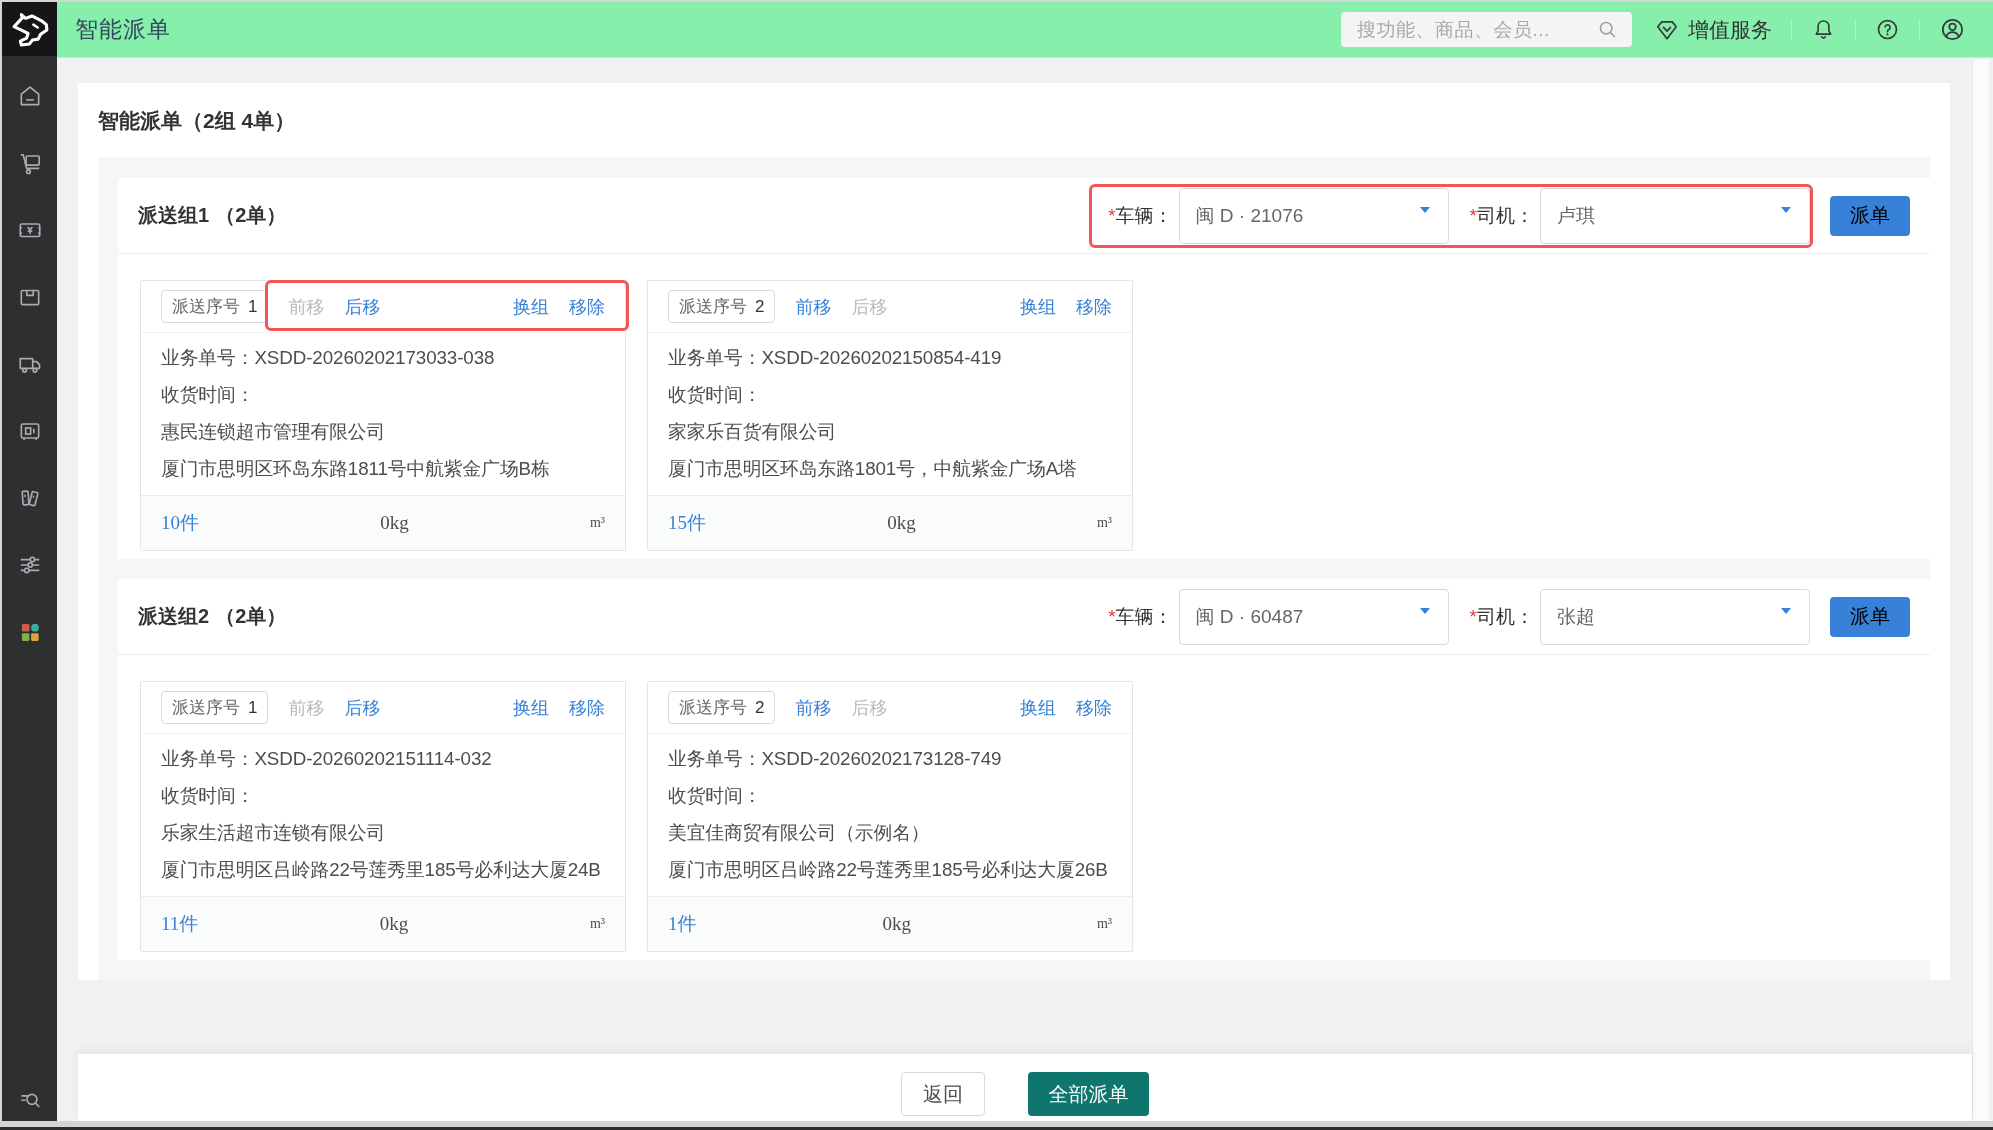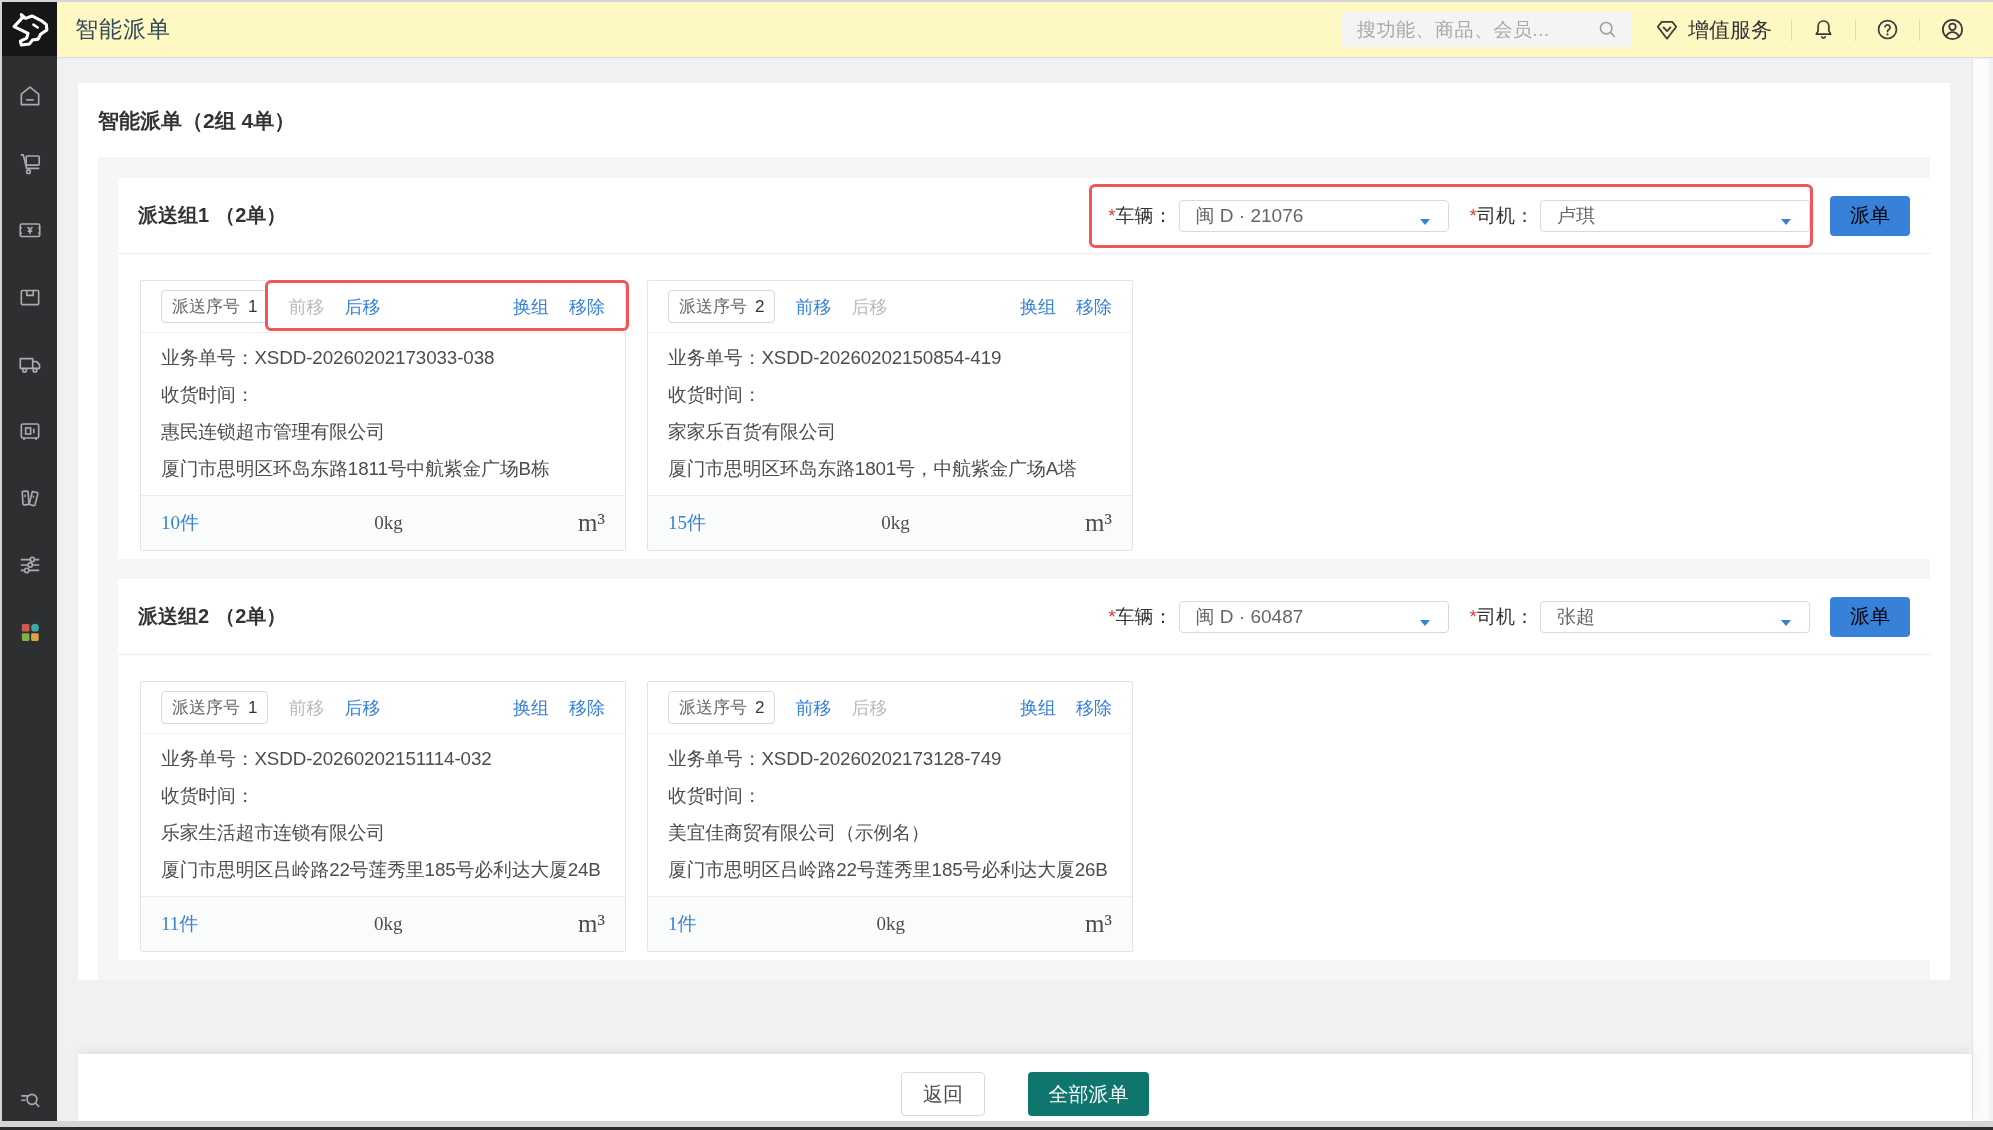--- a/index.html
+++ b/index.html
@@ -21,21 +21,21 @@
   .sidebar { position:absolute; left:2px; top:2px; width:55px; height:1119px; background:#2e2f31;
              display:flex; flex-direction:column; align-items:center; z-index:20; }
   .logo-box { width:55px; height:54px; background:#161618; display:flex; align-items:center; justify-content:center; flex:none; }
   .side-icon { width:26px; height:26px; margin-top:41px; flex:none; }
   .side-icon.first { margin-top:27px; }
   .side-icon svg { display:block; width:100%; height:100%; }
   .side-spacer { flex:1; }
   .side-icon.bottom { margin:0 0 8px 0; }
 
   
-  .header { position:absolute; left:57px; top:2px; right:0; height:56px; background:#fef9c3;
+  .header { position:absolute; left:57px; top:2px; right:0; height:56px; background:#86efac;
             border-bottom:1px solid #dcdcdc; display:flex; align-items:center; padding:0 27px 0 18px; z-index:15; }
   .app-title { font-size:23px; color:#33495c; letter-spacing:1px; }
   .header-right { margin-left:auto; display:flex; align-items:center; }
   .search-box { width:291px; height:35px; background:#f4f4f5; border-radius:4px; display:flex; align-items:center;
                 padding:0 14px 0 16px; margin-right:22px; }
   .search-box .ph { letter-spacing:0.5px; }
   .search-box .ph { font-size:19px; color:#a8a8a8; flex:1; white-space:nowrap; overflow:hidden; }
   .hicon { display:flex; align-items:center; justify-content:center; }
   .hicon svg { display:block; }
   .vas { display:flex; align-items:center; cursor:pointer; }
@@ -53,21 +53,21 @@
   .groups-wrap { background:#f5f6f7; padding:21px 0 20px 20px; }
 
   .group { background:#fff; margin-bottom:20px; }
   .group:last-child { margin-bottom:0; }
   .group-header { height:76px; display:flex; align-items:center; padding:0 20px; border-bottom:1px solid #ececec; position:relative; }
   .group-title { font-size:20px; font-weight:bold; color:#333; white-space:nowrap; }
   .group-title .cnt { margin-left:6px; }
   .group-form { margin-left:auto; display:flex; align-items:center; }
   .req { color:#e23c39; font-size:19px; }
   .form-label { font-size:19px; color:#333; margin-right:6px; white-space:nowrap; }
-  .select { width:270px; height:32px; border:1px solid #d9d9d9; border-radius:4px; background:#fff;
+  .select { width:270px; height:56px; border:1px solid #d9d9d9; border-radius:4px; background:#fff;
             display:flex; align-items:center; padding:0 34px 0 16px; position:relative; cursor:pointer; }
   .select .val { font-size:19px; color:#666; white-space:nowrap; }
   .select .caret { position:absolute; right:18px; top:18px; width:0; height:0;
                    border-left:5px solid transparent; border-right:5px solid transparent; border-top:6px solid #3781d8; }
   .gap21 { width:21px; flex:none; }
   .gap20 { width:20px; flex:none; }
   .btn-dispatch { width:80px; height:40px; background:#3781d8; color:#000000; font-size:20px;
                   border:none; border-radius:4px; cursor:pointer; font-family:inherit; }
   .redbox-form { position:absolute; top:6px; right:117px; width:724px; height:64px;
                  border:3px solid #f25555; border-radius:6px; pointer-events:none; z-index:8; display:none; }
@@ -82,21 +82,21 @@
   .seq-chip .num { font-size:17px; color:#333; margin-left:8px; }
   .alink { font-size:18px; color:#3781d8; margin-left:20px; cursor:pointer; white-space:nowrap; }
   .alink.disabled { color:#b9b9b9; cursor:default; }
   .card-header .spacer { flex:1; }
   .card-body { padding:6px 20px 8px 20px; }
   .card-line { font-size:18.8px; color:#4d4d4d; line-height:37px; height:37px; white-space:nowrap; overflow:hidden; letter-spacing:-0.1px; }
   .card-footer { height:55px; border-top:1px solid #ececec; background:#fafbfb;
                  display:flex; align-items:center; padding:0 20px;font-family:Liberation Serif, serif; }
   .pieces { font-size:19px; color:#3781d8; }
   .weight { flex:1; text-align:center; font-size:19px; color:#4d4d4d; }
-  .volume { font-size:25px; color:#4d4d4d; }
+  .volume { font-size:14px; color:#4d4d4d; }
   .redbox-actions { position:absolute; left:124px; top:-1px; width:364px; height:51px;
                     border:3px solid #f25555; border-radius:6px; pointer-events:none; z-index:8; display:none; }
   .card.hl-actions .redbox-actions { display:block; }
 
   
   .footer-bar { position:absolute; left:78px; top:1054px; width:1894px; height:67px; background:#fff;
                 box-shadow:0 -4px 10px rgba(0,0,0,0.06); display:flex; align-items:center; justify-content:center;
                 padding-top:13px; z-index:12;gap:27px; }
   .btn-back { width:84px; height:44px; background:#fff; border:1px solid #d9d9d9; border-radius:4px;
               font-size:20px; color:#4d4d4d; cursor:pointer; font-family:inherit; }

